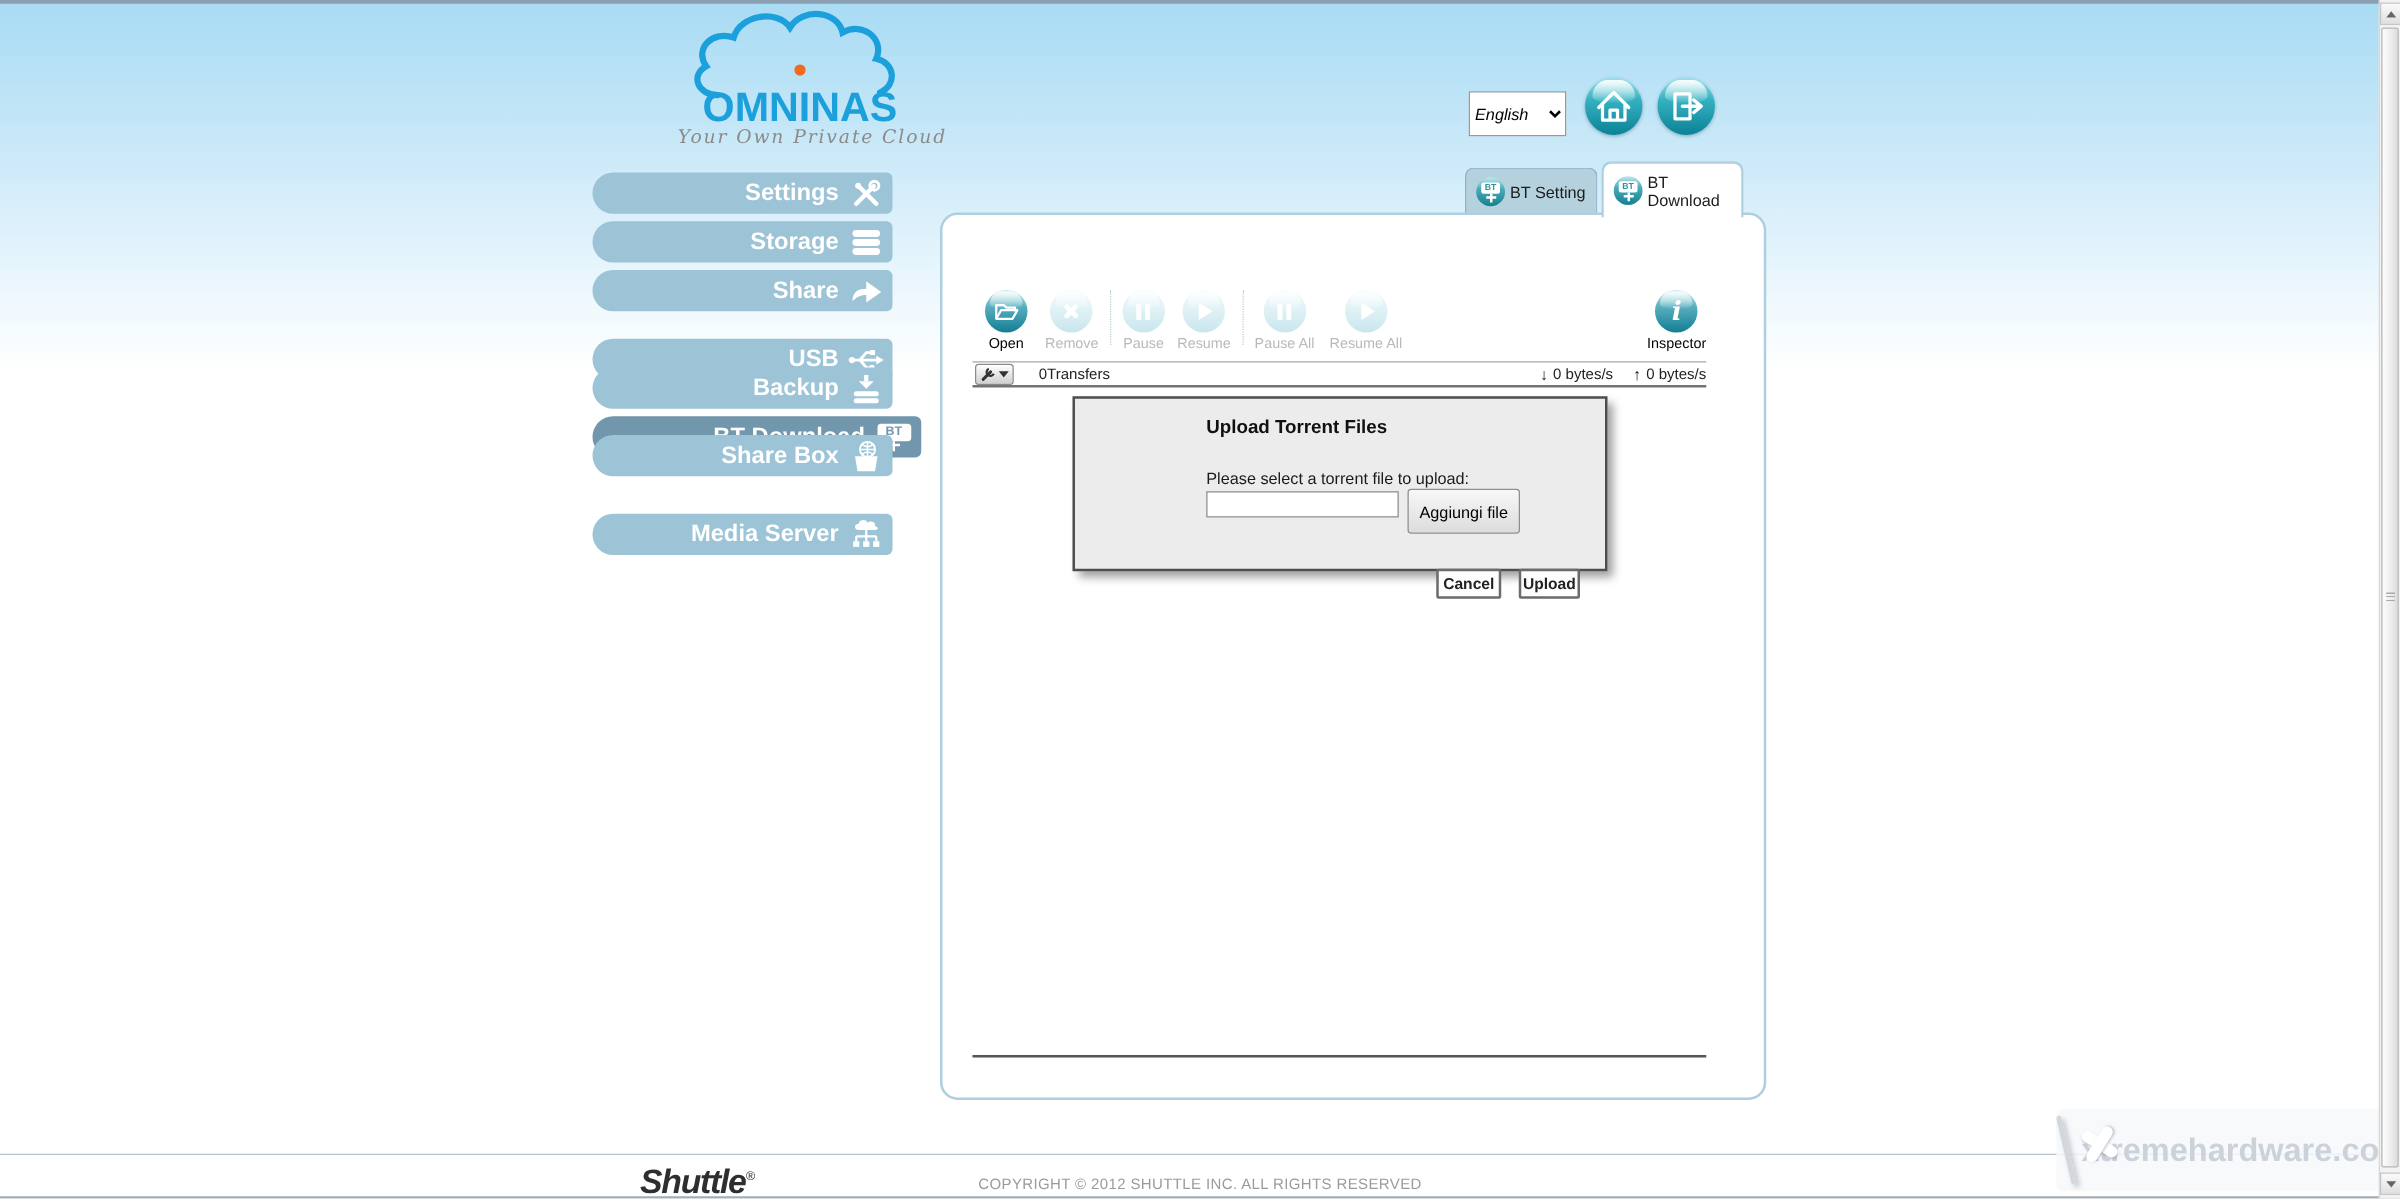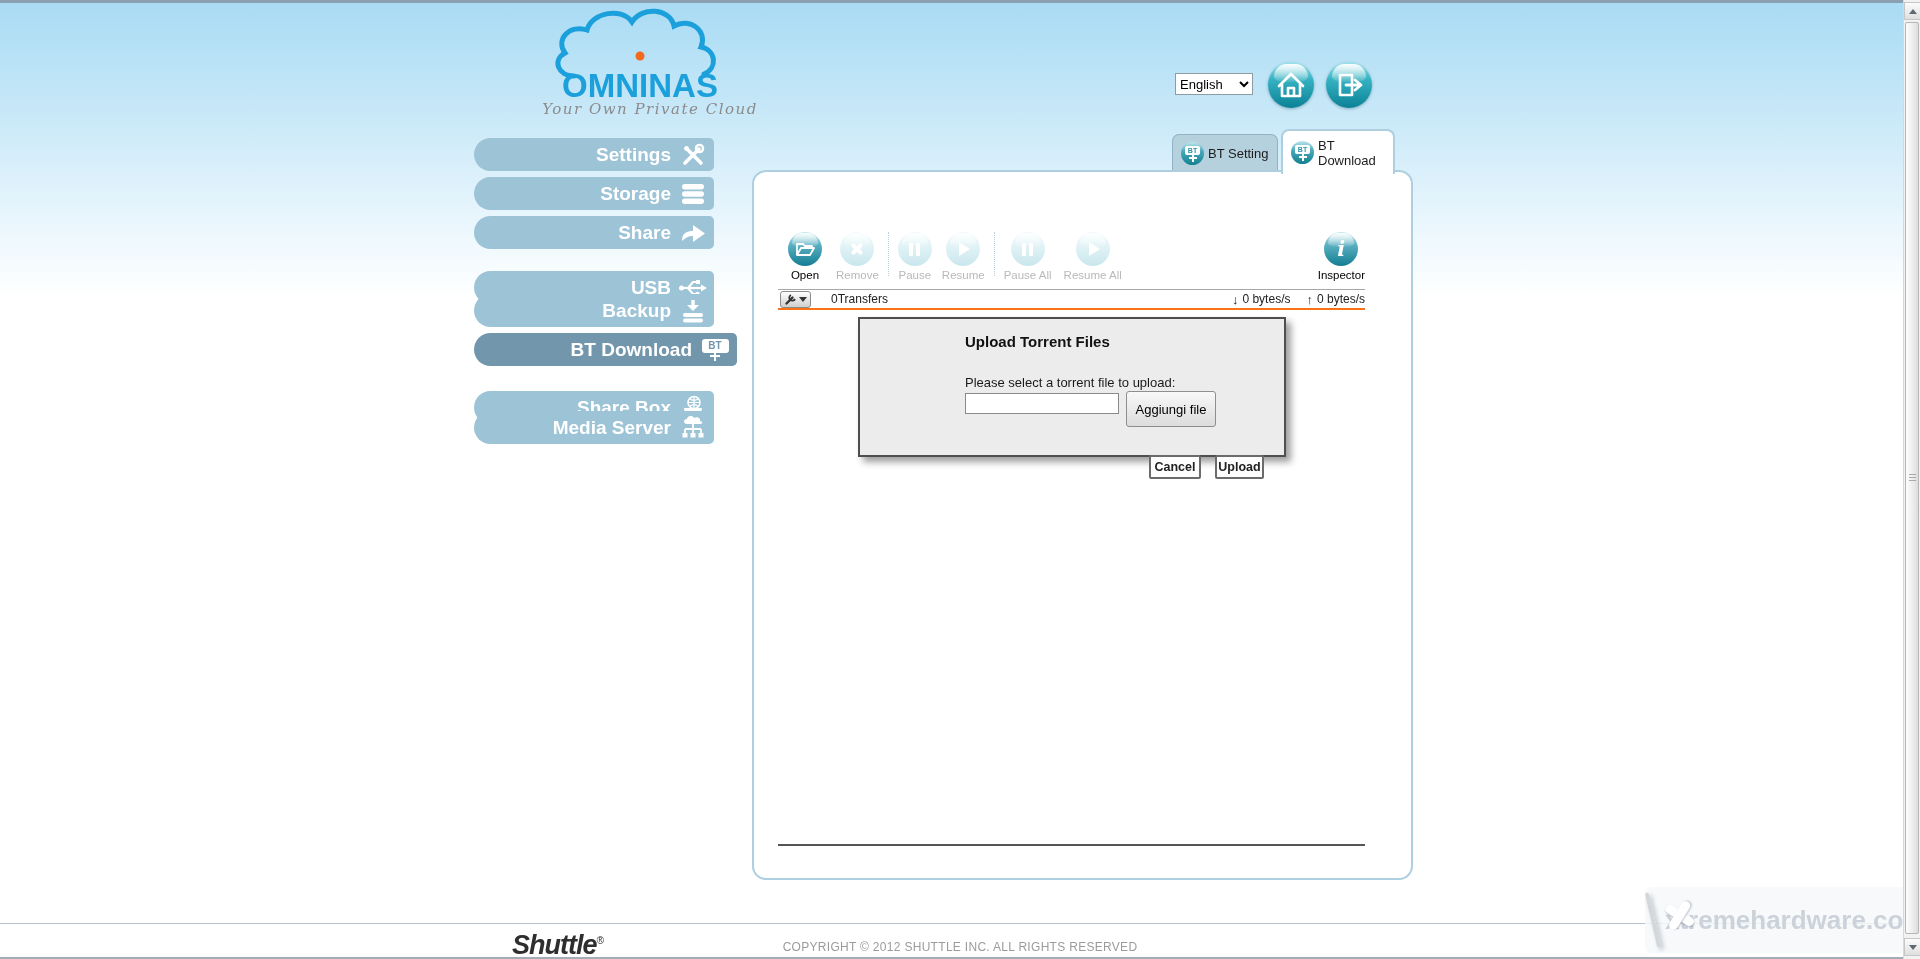--- a/index.html
+++ b/index.html
@@ -7,22 +7,22 @@
   body { font-family:"Liberation Sans", sans-serif; }
   #screen { position:relative; width:1920px; height:959px; overflow:hidden;
     background:linear-gradient(180deg,#a8dbf4 0%,#c3e6f7 10%,#e9f6fd 23%,#ffffff 31%,#ffffff 100%); }
   .top-edge { position:absolute; left:0; top:0; width:100%; height:3px; background:#8aa0b0; z-index:20; }
   .bottom-edge { position:absolute; left:0; bottom:0; width:100%; height:2px; background:#a2adb5; z-index:20; }
 
   
   .logo-wrap { position:absolute; left:540; top:4px; left:540px; width:220px; text-align:center; }
   .logo-tagline { margin-top:-4px; font-family:"DejaVu Serif", serif; font-style:italic; font-size:15px;
     letter-spacing:1.5px; color:#8b8b8b; white-space:nowrap; }
-  .lang-select { position:absolute; left:1175px; top:73px; width:78px; height:22px; font-size:13px;
-    font-family:"Liberation Sans",sans-serif; border:1px solid #8f9ba3; background:#fff; }
+  .lang-select { position:absolute; left:1175px; top:73px; width:78px; height:36px; font-size:13px;
+    font-family:"Liberation Sans",sans-serif; border:1px solid #8f9ba3; background:#fff;font-style:italic; }
   .orb { position:absolute; top:62px; width:46px; height:46px; border-radius:50%;
     background:linear-gradient(180deg,#9fe2ea 0%,#35b2c2 38%,#0b8196 100%);
     box-shadow:0 1px 3px rgba(0,60,80,.35); cursor:pointer; }
   .orb::before { content:""; position:absolute; left:6px; right:6px; top:2px; height:18px;
     border-radius:50% 50% 45% 45% / 100% 100% 40% 40%;
     background:linear-gradient(180deg,rgba(255,255,255,.95),rgba(255,255,255,.08)); }
   .orb svg { position:absolute; left:0; top:0; }
   .orb-home { left:1268px; }
   .orb-logout { left:1326px; }
 
@@ -73,21 +73,21 @@
   .tb-spacer { flex:1; }
   .glyph-pause { display:flex; gap:3px; position:relative; }
   .glyph-pause i { width:4px; height:13px; background:#fff; border-radius:1px; }
   .glyph-play { width:0; height:0; border-left:11px solid #fff; border-top:7px solid transparent; border-bottom:7px solid transparent; margin-left:3px; }
   .glyph-x { position:relative; width:16px; height:16px; }
   .glyph-x::before,.glyph-x::after { content:""; position:absolute; left:1px; top:6px; width:14px; height:4px; background:#fff; border-radius:2px; }
   .glyph-x::before { transform:rotate(45deg); } .glyph-x::after { transform:rotate(-45deg); }
   .glyph-info { font-family:"DejaVu Serif", serif; font-weight:bold; font-style:italic; font-size:21px; color:#fff; position:relative; top:-1px; }
 
   .statusbar { position:absolute; left:24px; right:46px; top:117px; height:21px;
-    border-top:1px solid #a7a7a7; border-bottom:2px solid #f97316;
+    border-top:1px solid #a7a7a7; border-bottom:2px solid #737373;
     display:flex; align-items:center; font-size:12px; color:#222; }
   .wrench-btn { width:31px; height:17px; margin-left:2px; border:1px solid #8a8a8a; border-radius:3px;
     background:linear-gradient(180deg,#ffffff,#cfcfcf); display:flex; align-items:center; justify-content:center; gap:2px; cursor:pointer; }
   .wrench-btn .dd { width:0; height:0; border-left:4px solid transparent; border-right:4px solid transparent; border-top:5px solid #333; }
   .transfers-label { margin-left:20px; }
   .speeds { margin-left:auto; display:flex; align-items:center; gap:16px; }
   .speed { display:flex; align-items:center; gap:4px; }
   .speed .arr { font-weight:bold; font-size:13px; color:#1a1a1a; }
   .list-bottom-line { position:absolute; left:24px; right:46px; top:672px; border-bottom:2px solid #555; }
 
@@ -230,21 +230,21 @@
   </div>
 
   <div class="side-item active" style="top:333px">
     <span>BT Download</span>
     <span class="bt-badge">
       <span class="bt-box">BT</span>
       <span class="bt-plus"></span>
     </span>
   </div>
 
-  <div class="side-item" style="top:391px">
+  <div class="side-item" style="top:348px">
     <span>Share Box</span>
     <span class="sicon">
       <svg width="28" height="28" viewBox="0 0 28 28">
         <circle cx="15" cy="8.5" r="6" fill="none" stroke="#fff" stroke-width="1.6"></circle>
         <path d="M9,8.5 H21 M15,2.5 V14 M10.5,4.5 C13.5,7 16.5,7 19.5,4.5 M10.5,12.5 C13.5,10 16.5,10 19.5,12.5" stroke="#fff" stroke-width="1.2" fill="none"></path>
         <path d="M5,14 H23 L21,26 H7 Z" fill="#fff"></path>
       </svg>
     </span>
   </div>
 

